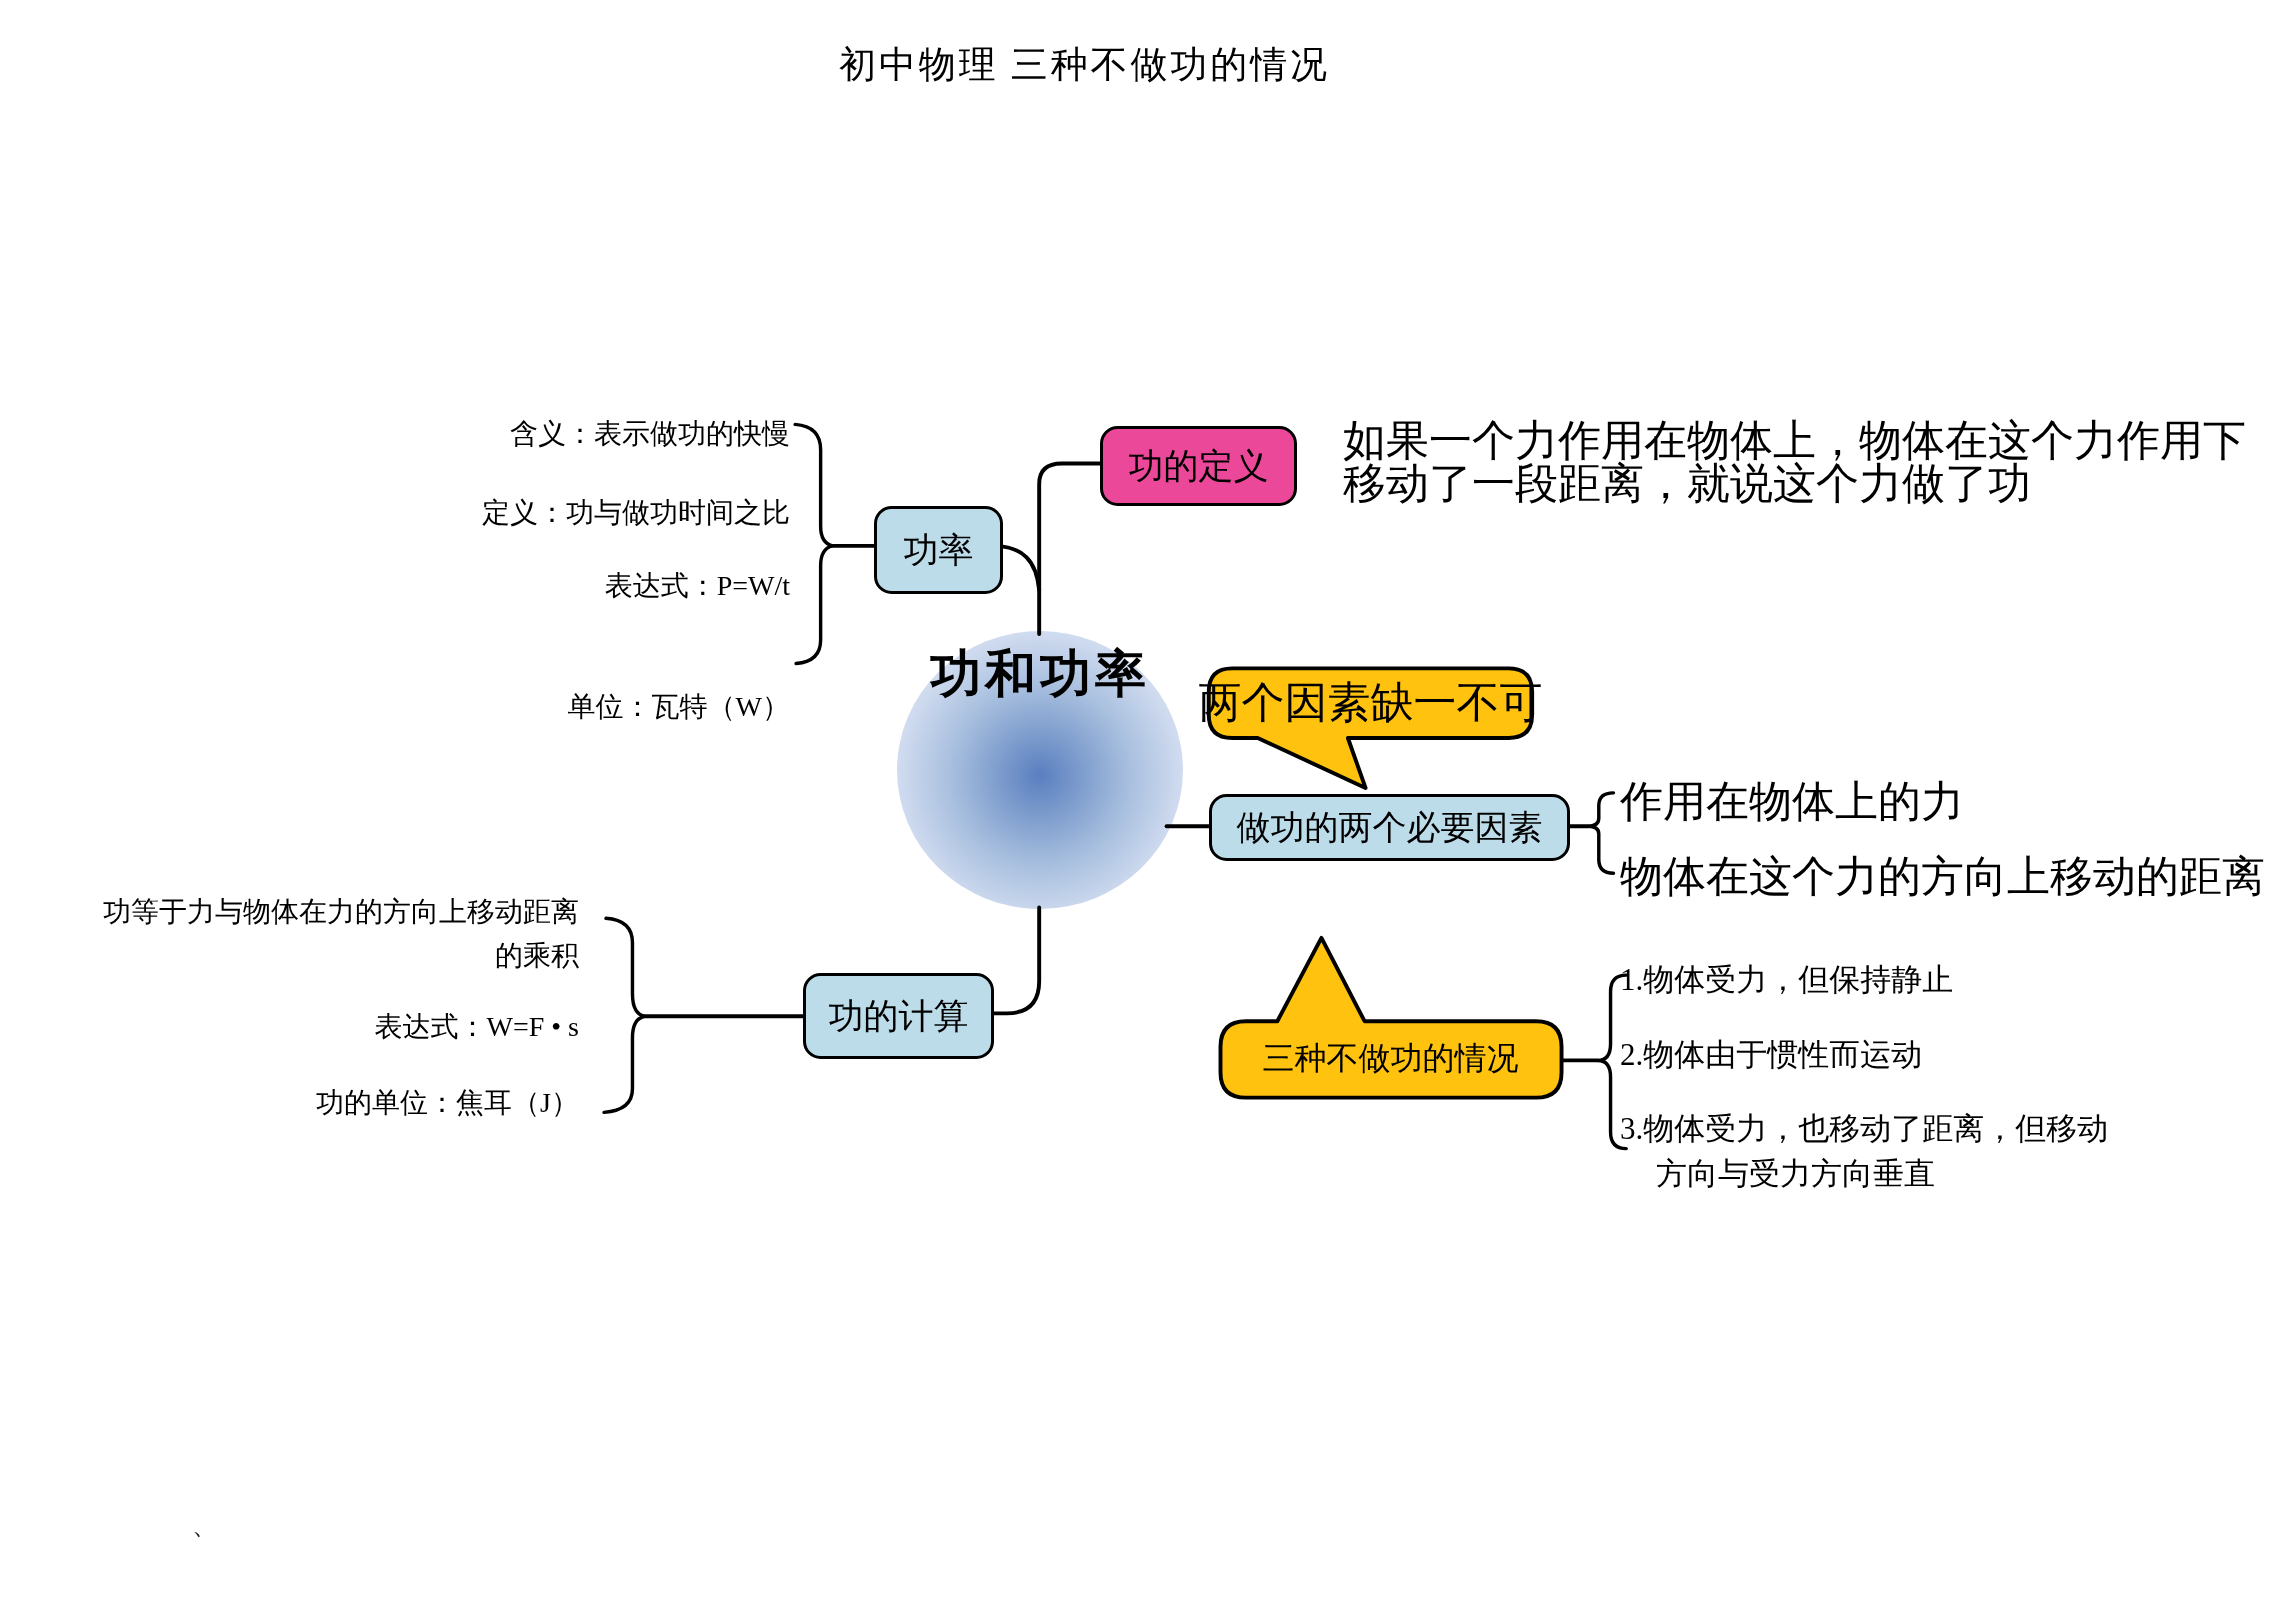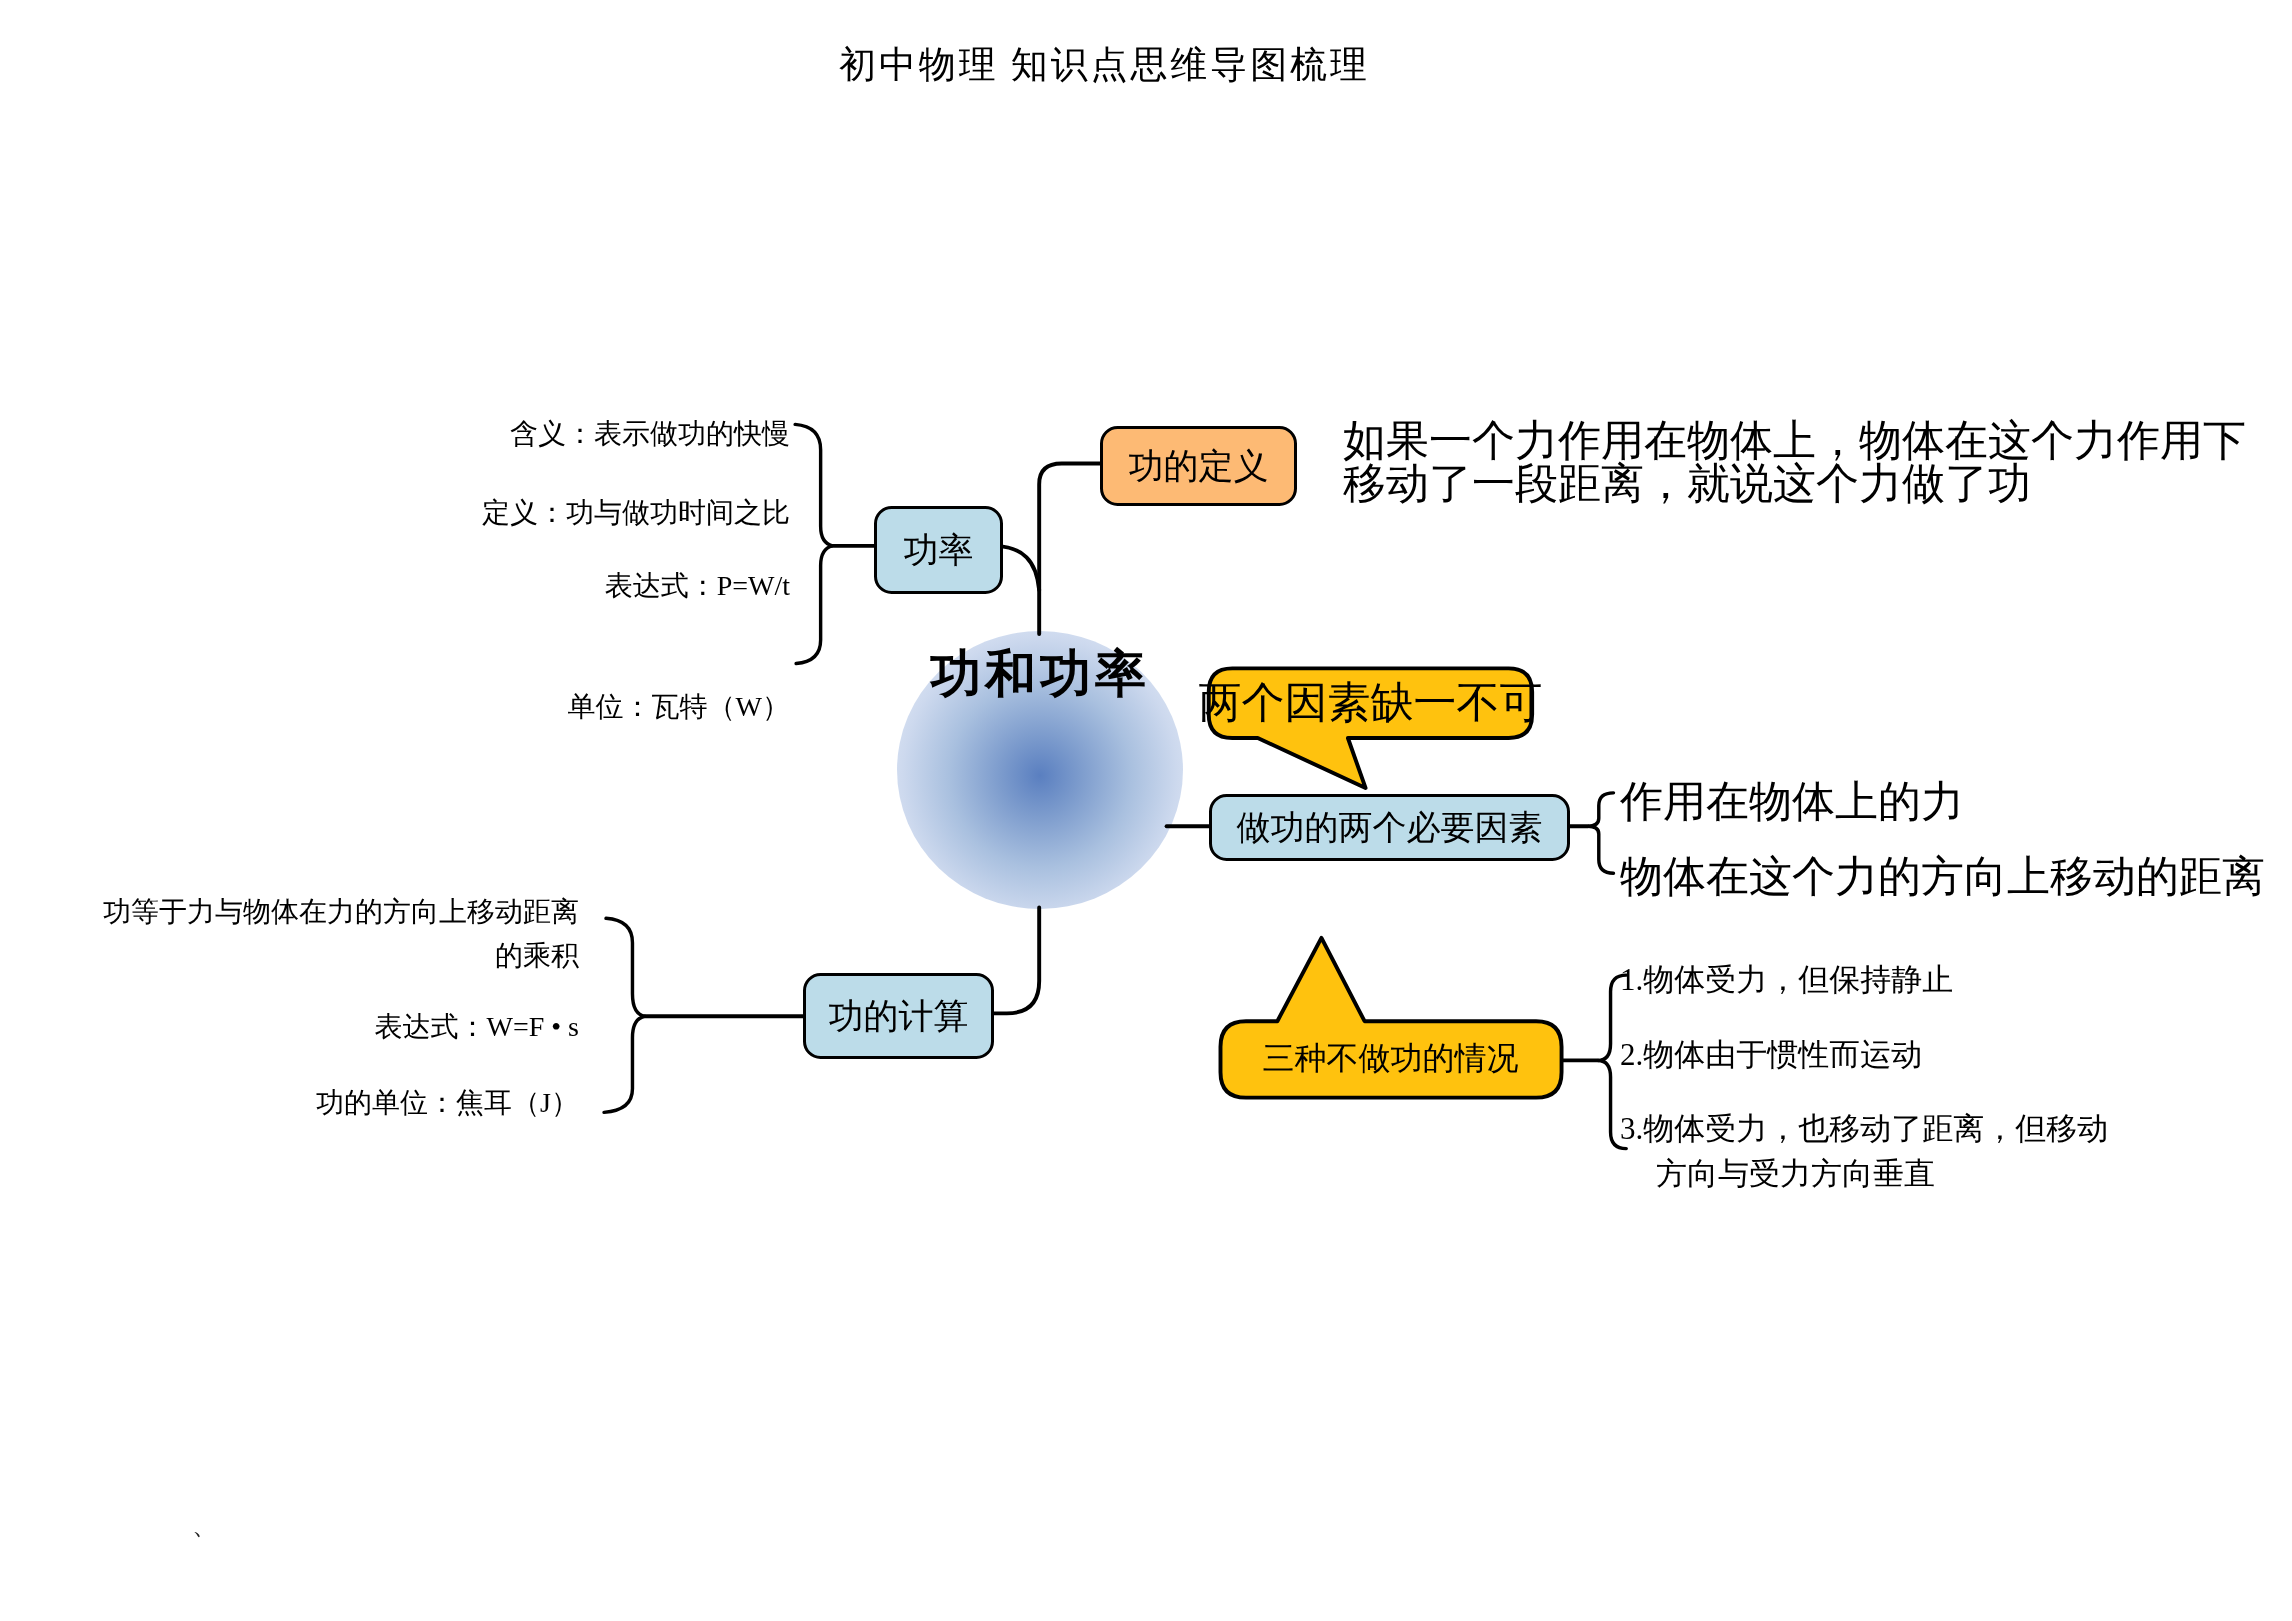--- a/index.html
+++ b/index.html
@@ -36,21 +36,21 @@
   .watermark{font-family:"Liberation Sans","DejaVu Sans",sans-serif;
         font-size:59px;font-weight:900;letter-spacing:2.9px;color:#161616;
         text-shadow:2px 2px 0 #e8e8e8;}
   .stray{font-size:25.5px;color:#222;}
 </style>
 </head>
 <body>
 
 <div class="page">
 
-  <div class="abs vcenter title" style="left:839px;top:65px;">初中物理 知识点思维导图梳理</div>
+  <div class="abs vcenter title" style="left:839px;top:65px;">初中物理 三种不做功的情况</div>
 
   <div class="abs center-circle">
     <span>功和</span>
     <span>功率</span>
   </div>
 
   <svg class="wires" width="2293" height="1621" viewBox="0 0 2339 1654">
     <g fill="none" stroke="#000" stroke-width="4" stroke-linecap="round">
       <path d="M 1060,647 L 1060,494 Q 1060,473 1083,473 L 1122,473"></path>
       <path d="M 1017,557 C 1043,559 1057,571 1060,602"></path>
@@ -70,21 +70,21 @@
     <g stroke="#000" stroke-width="4" stroke-linejoin="round">
       <path d="M 1257,682 L 1539,682 Q 1563,682 1563,706 L 1563,729 Q 1563,753 1539,753 L 1375,753 L 1393,804 L 1283,753 L 1257,753 Q 1233,753 1233,729 L 1233,706 Q 1233,682 1257,682 Z" fill="#ffc20e"></path>
       <path d="M 1271,1042 L 1303,1042 L 1348,957 L 1392,1042 L 1567,1042 Q 1593,1042 1593,1068 L 1593,1094 Q 1593,1120 1567,1120 L 1271,1120 Q 1245,1120 1245,1094 L 1245,1068 Q 1245,1042 1271,1042 Z" fill="#ffc20e"></path>
     </g>
   </svg>
 
   <div class="node node-36" style="left: 874px; top: 506px; width: 123px; height: 82px; background-color: rgb(188, 220, 233);">
     <span>功率</span>
   </div>
 
-  <div class="node node-36" style="left: 1100px; top: 426px; width: 191px; height: 74px; background-color: #fdba74;">
+  <div class="node node-36" style="left: 1100px; top: 426px; width: 191px; height: 74px; background-color: #ec4899;">
     <span>功的定义</span>
   </div>
 
   <div class="node node-36" style="left: 803px; top: 973px; width: 185px; height: 80px; background-color: rgb(188, 220, 233);">
     <span>功的计算</span>
   </div>
 
   <div class="node node-35" style="left: 1209px; top: 794px; width: 355px; height: 61px; background-color: rgb(188, 220, 233);">
     <span>做功的两个必要因素</span>
   </div>

